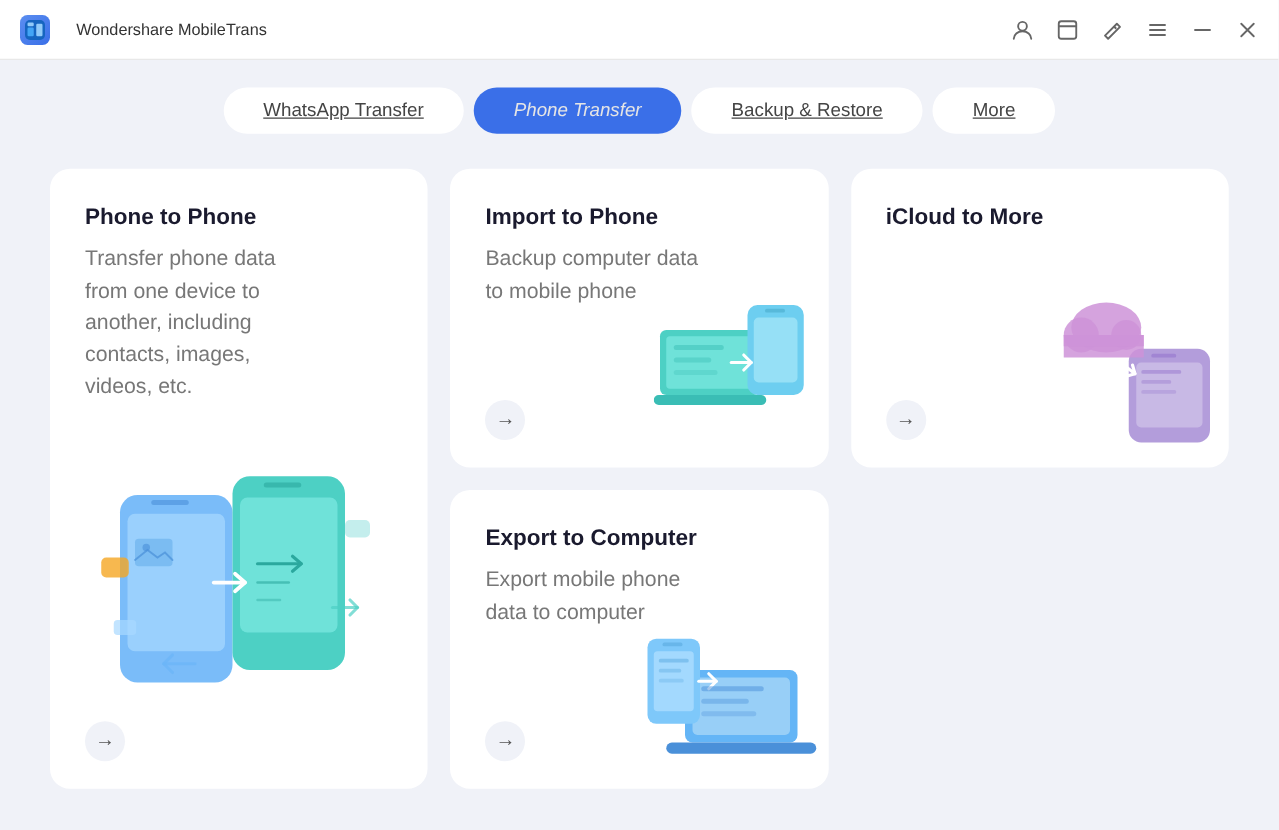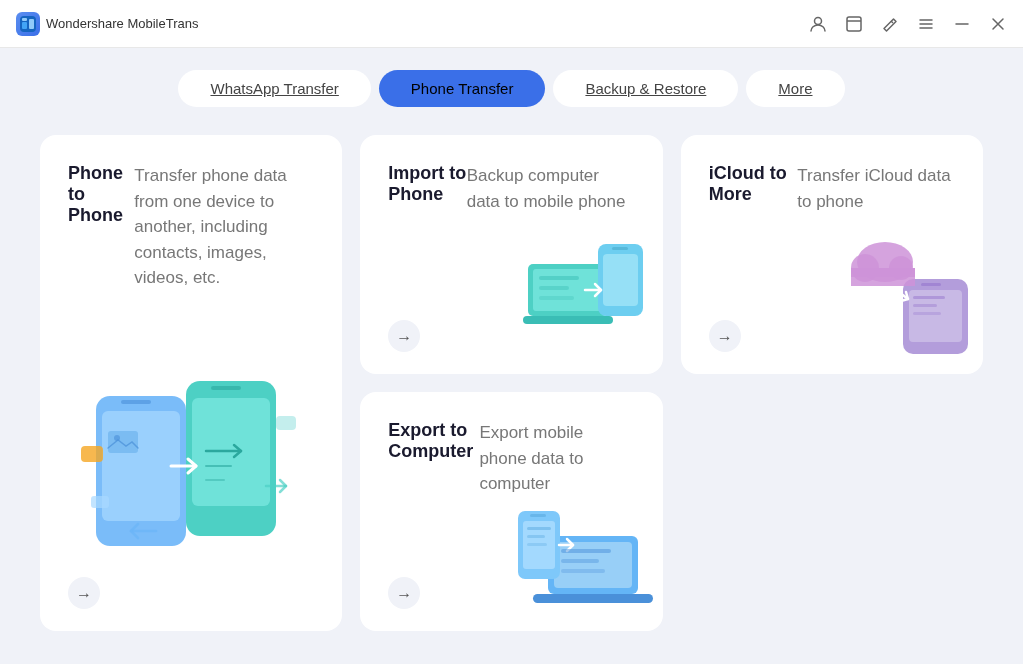--- a/index.html
+++ b/index.html
@@ -18,21 +18,21 @@
       align-items: center;
       justify-content: space-between;
       padding: 0 16px;
       height: 48px;
       background: #ffffff;
       border-bottom: 1px solid #e8e8e8;
     }
     .titlebar-left {
       display: flex;
       align-items: center;
-      gap: 6px;
+      gap: 21px;
     }
     .app-icon {
       width: 24px;
       height: 24px;
       border-radius: 6px;
       background: linear-gradient(135deg, #5b8ef0, #3a6fe8);
       display: flex;
       align-items: center;
       justify-content: center;
       font-size: 12px;
@@ -78,21 +78,22 @@
     .nav-tab {
       padding: 10px 32px;
       border-radius: 30px;
       font-size: 15px;
       cursor: pointer;
       font-weight: 500;
       transition: all 0.2s;
     }
     .nav-tab.active {
       background: #3a6fe8;
-      color: #000000;
+      color: #e5e5e5;
+      font-style: italic;
     }
     .nav-tab.inactive {
       background: #ffffff;
       color: #444;
       text-decoration: underline;
     }
 
     
     .cards-grid {
       display: grid;
@@ -104,21 +105,21 @@
 
     .card {
       background: #ffffff;
       border-radius: 16px;
       padding: 28px 28px 22px 28px;
       position: relative;
       overflow: hidden;
       cursor: pointer;
       transition: box-shadow 0.2s;
       display: flex;
-      flex-direction: row;
+      flex-direction: column;
     }
 
     .card-large {
       grid-row: span 2;
     }
 
     .card-title {
       font-size: 18px;
       font-weight: 700;
       color: #1a1a2e;
@@ -311,21 +312,20 @@
           <rect x="16" y="52" width="30" height="4" rx="2" fill="#3ABDB5" opacity="0.4"></rect>
           <rect x="16" y="62" width="35" height="4" rx="2" fill="#3ABDB5" opacity="0.3"></rect>
         </svg>
       </div>
 
       <div class="card-arrow">→</div>
     </div>
 
     <div class="card">
       <div class="card-title">iCloud to More</div>
-      <div class="card-desc">Transfer iCloud data to phone</div>
 
       <div class="illus-icloud">
         <svg width="135" height="125" viewBox="0 0 135 125" fill="none" xmlns="http://www.w3.org/2000/svg">
 
           <rect x="60" y="45" width="65" height="75" rx="10" fill="#B39DDB"></rect>
           <rect x="66" y="56" width="53" height="52" rx="4" fill="#D1C4E9" opacity="0.7"></rect>
           <rect x="78" y="49" width="20" height="3" rx="1.5" fill="#9575CD" opacity="0.6"></rect>
 
           <ellipse cx="42" cy="28" rx="28" ry="20" fill="#CE93D8" opacity="0.85"></ellipse>
           <circle cx="22" cy="34" r="14" fill="#CE93D8" opacity="0.85"></circle>

